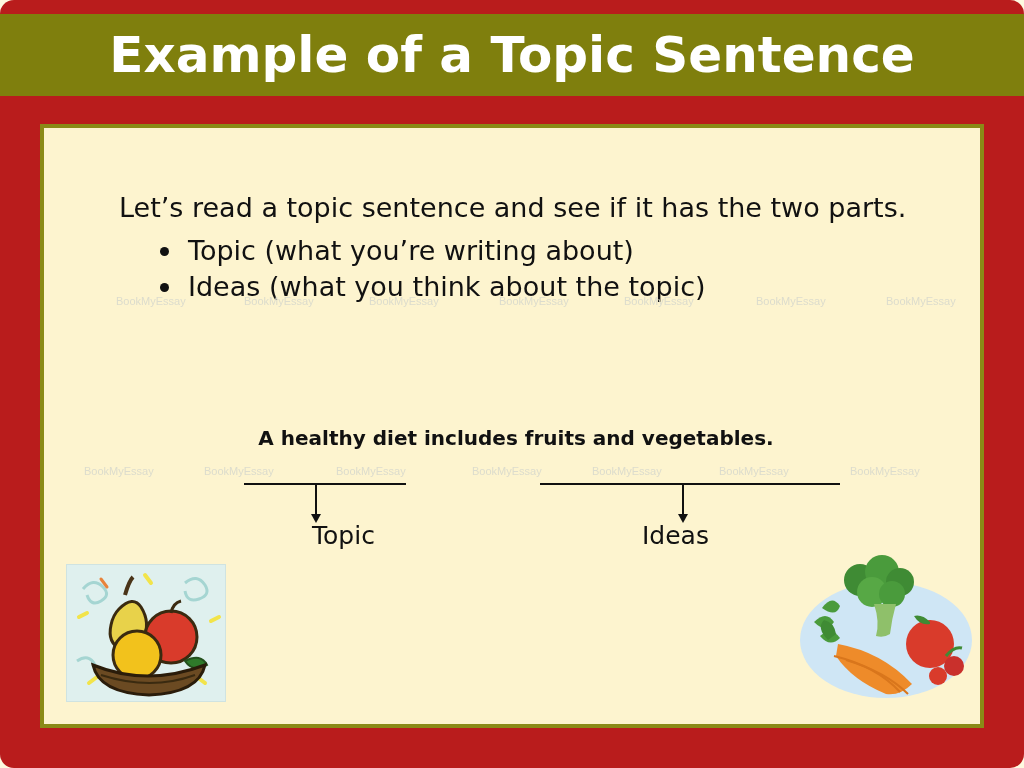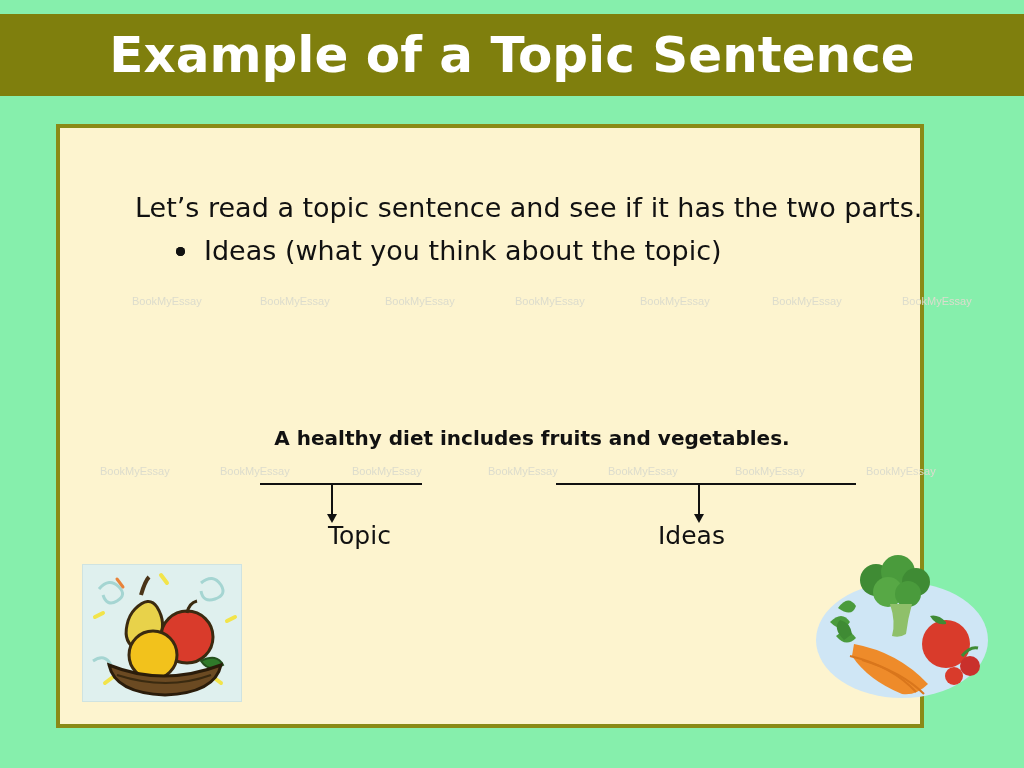--- a/index.html
+++ b/index.html
@@ -9,21 +9,22 @@
     overflow: hidden;
   }
   body {
     font-family: "Liberation Sans", sans-serif;
     background: #fefae0;
   }
   #slide {
     position: relative;
     width: 1024px;
     height: 768px;
-    background: #86efac;
+    background: #b91c1c;
+    border-radius: 14px;
   }
   
   #title-bar {
     position: absolute;
     left: 0;
     top: 14px;
     width: 1024px;
     height: 82px;
     background: #7f7f0d;
     display: flex;
@@ -35,23 +36,23 @@
     font-size: 50px;
     font-weight: bold;
     letter-spacing: 0px;
     line-height: 1;
     text-align: center;
     font-family: "DejaVu Sans", sans-serif;
   }
   
   #body-panel {
     position: absolute;
-    left: 56px;
+    left: 40px;
     top: 124px;
-    width: 868px;
+    width: 944px;
     height: 604px;
     background: #fdf4cf;
     border: 4px solid #8a8a17;
   }
   #intro {
     position: absolute;
     left: 75px;
     top: 64px;
     font-size: 27px;
     color: #111111;
@@ -167,20 +168,21 @@
     <div id="title-text">Example of a Topic Sentence</div>
   </div>
 
   <div id="body-panel">
 
     <div id="intro">Let’s read a topic sentence and see if it has the two parts.</div>
 
     <ul id="bullets">
       <li>
         <span class="dot"></span>
+        <span>Topic (what you’re writing about)</span>
       </li>
       <li>
         <span class="dot"></span>
         <span>Ideas (what you think about the topic)</span>
       </li>
     </ul>
 
     <div id="example-sentence">A healthy diet includes fruits and vegetables.</div>
 
     <div class="phrase-underline" id="underline-topic"></div>

